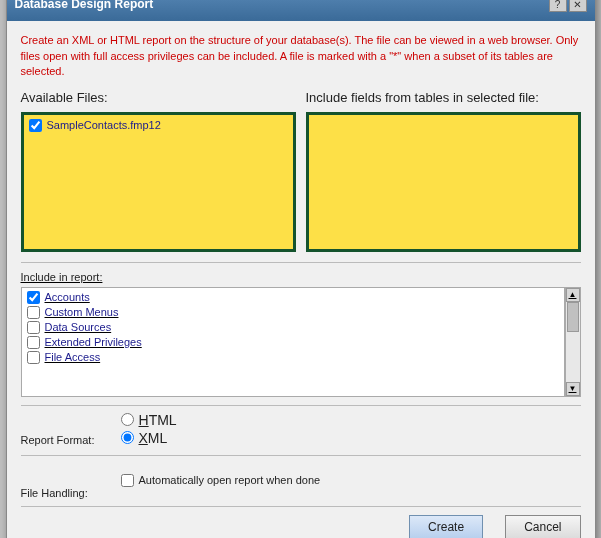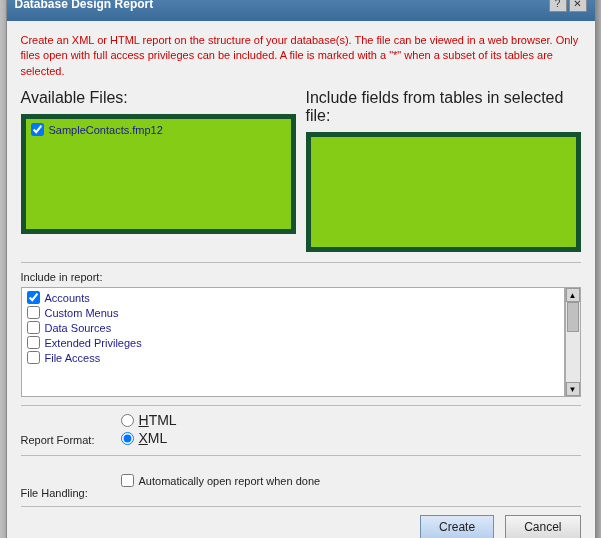--- a/index.html
+++ b/index.html
@@ -62,28 +62,28 @@
     }
     .files-section {
       display: flex;
       gap: 10px;
       margin-bottom: 10px;
     }
     .file-panel {
       flex: 1;
     }
     .panel-label {
-      font-size: 16px;
+      font-size: 13px;
       margin-bottom: 7px;
       color: #222;
     }
     .file-list-box {
-      border: 5px solid #14532d;
-      background: #84cc16;
-      height: 120px;
+      border: 3px solid #14532d;
+      background: #fde047;
+      height: 140px;
       overflow-y: auto;
       padding: 2px;
     }
     .file-item {
       display: flex;
       align-items: center;
       padding: 2px 3px;
       gap: 5px;
       cursor: default;
     }
@@ -96,20 +96,21 @@
       font-size: 11px;
       color: #1a1a8c;
     }
     .divider {
       height: 1px;
       background: #bbb;
       margin: 8px 0;
     }
     .include-section {
       margin-bottom: 8px;
+      text-decoration: underline;
     }
     .include-label {
       font-size: 11px;
       margin-bottom: 4px;
       color: #222;
     }
     .include-list-wrapper {
       display: flex;
       gap: 0;
     }
@@ -224,21 +225,21 @@
       height: 13px;
       margin: 0;
     }
     .fh-label {
       font-size: 11px;
       color: #222;
     }
     .buttons-row {
       display: flex;
       justify-content: flex-end;
-      gap: 11px;
+      gap: 22px;
       padding-top: 8px;
       border-top: 1px solid #bbb;
       margin-top: 1px;
     }
     .btn {
       padding: 4px 18px;
       font-size: 12px;
       border: 1px solid #888;
       background: linear-gradient(to bottom, #f5f5f5, #dcdcdc);
       cursor: pointer;

